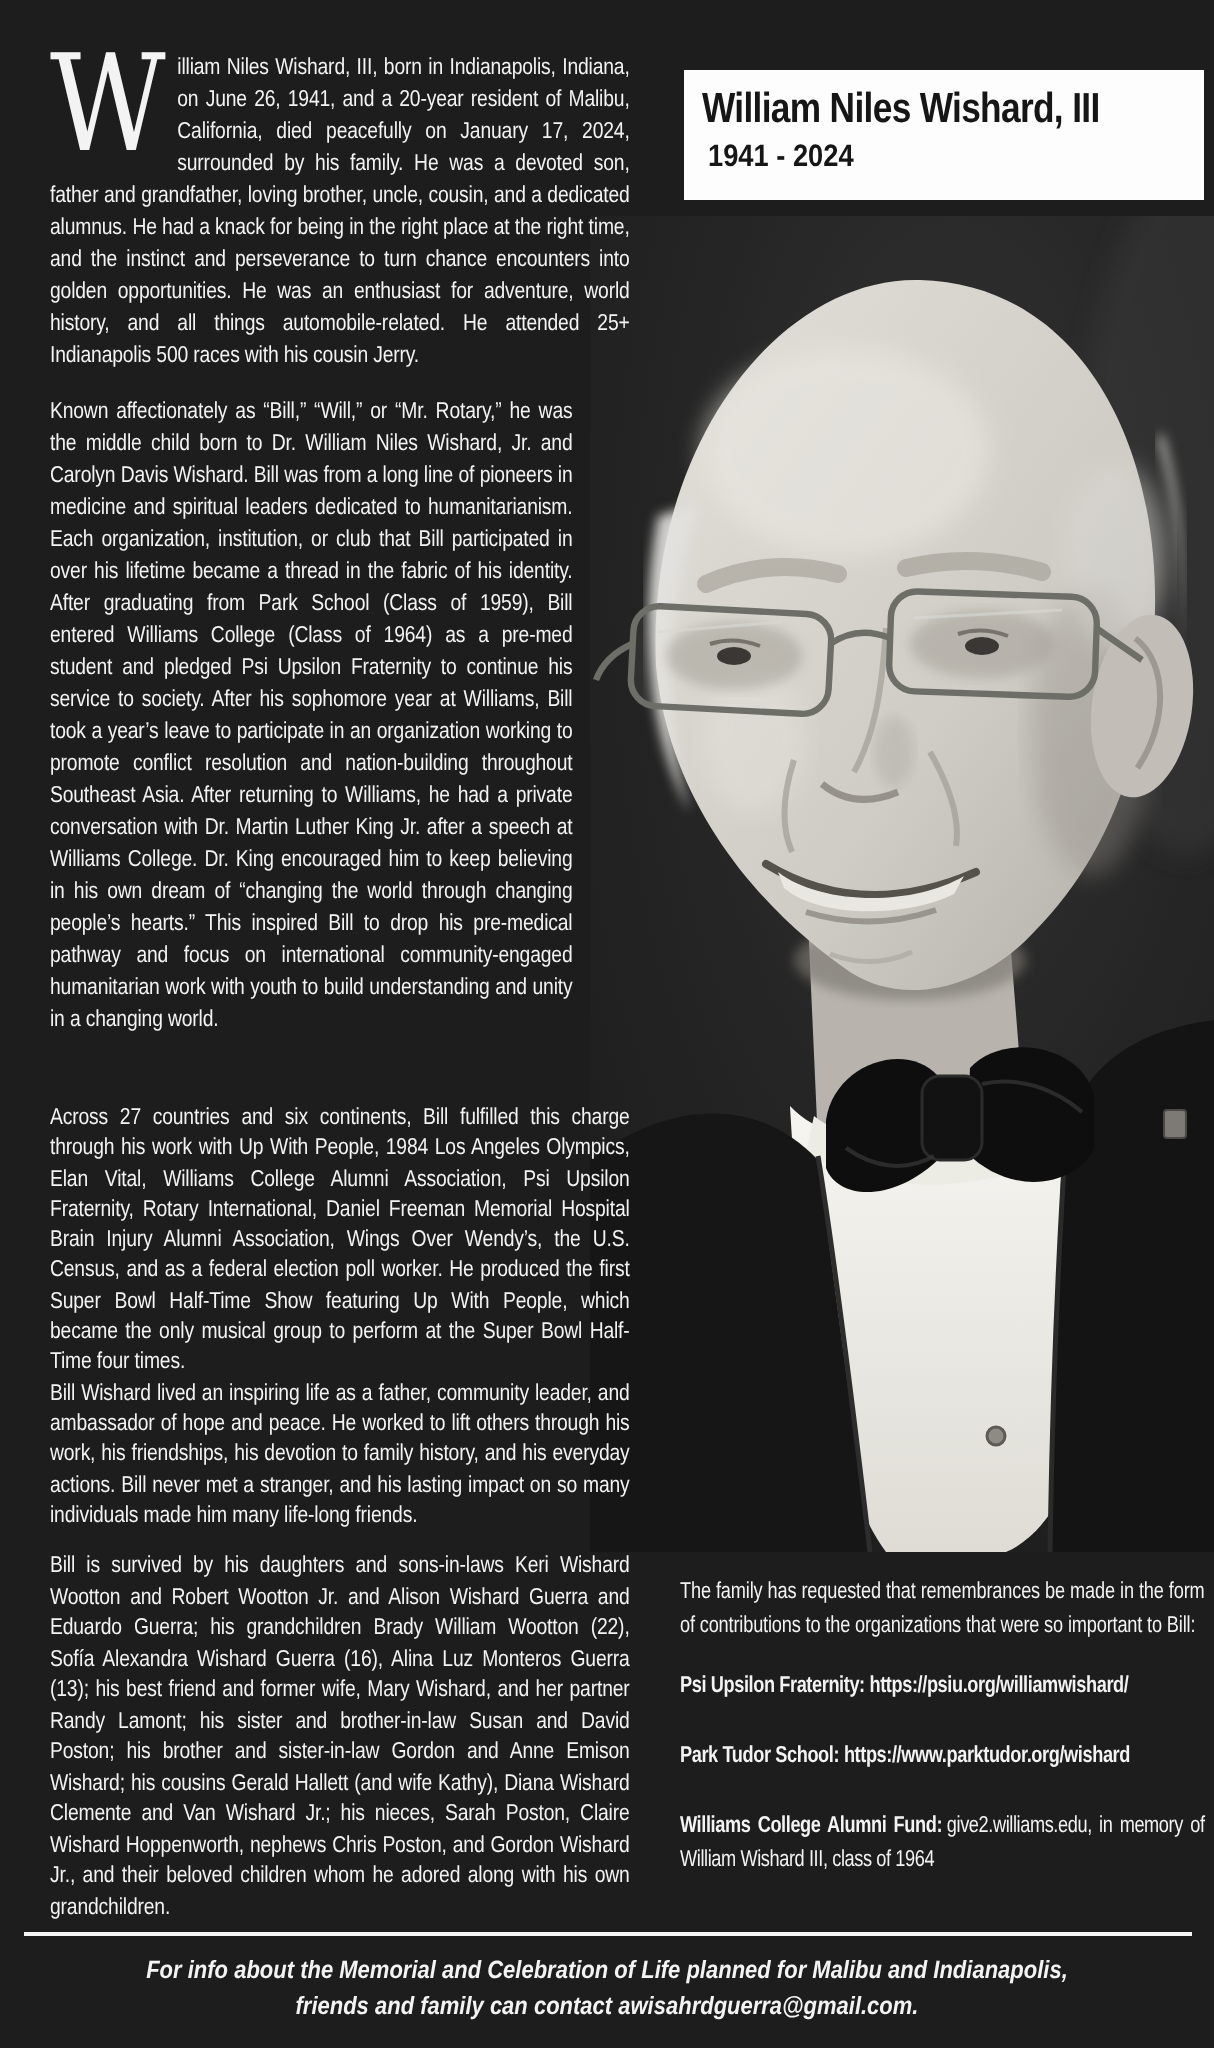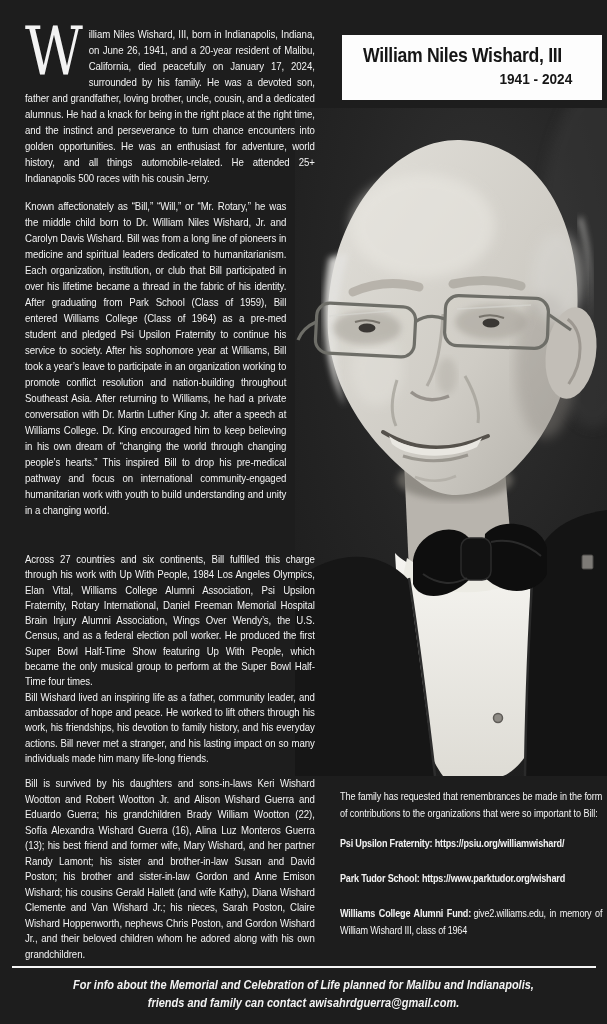--- a/index.html
+++ b/index.html
@@ -8,21 +8,21 @@
     background:#1d1d1d; overflow:hidden;
     font-family:"Liberation Sans", sans-serif;
     color:#f3f3f3;
   }
   
   .photo { position:absolute; left:295px; top:108px; width:312px; height:668px; }
 
   
   .title-box {
     position:absolute; left:342px; top:35px; width:260px; height:65px;
-    background:#fdfdfd; color:#161616;text-align:right;
+    background:#fdfdfd; color:#161616;
   }
   .title-name {
     font-weight:bold; font-size:21px; letter-spacing:-0.4px;
     white-space:nowrap; margin:8px 0 0 9px;
     transform:scaleX(0.84); transform-origin:left top;
   }
   .title-years {
     font-weight:bold; font-size:15.5px; margin:3px 0 0 12px;
     transform:scaleX(0.88); transform-origin:left top;
   }

